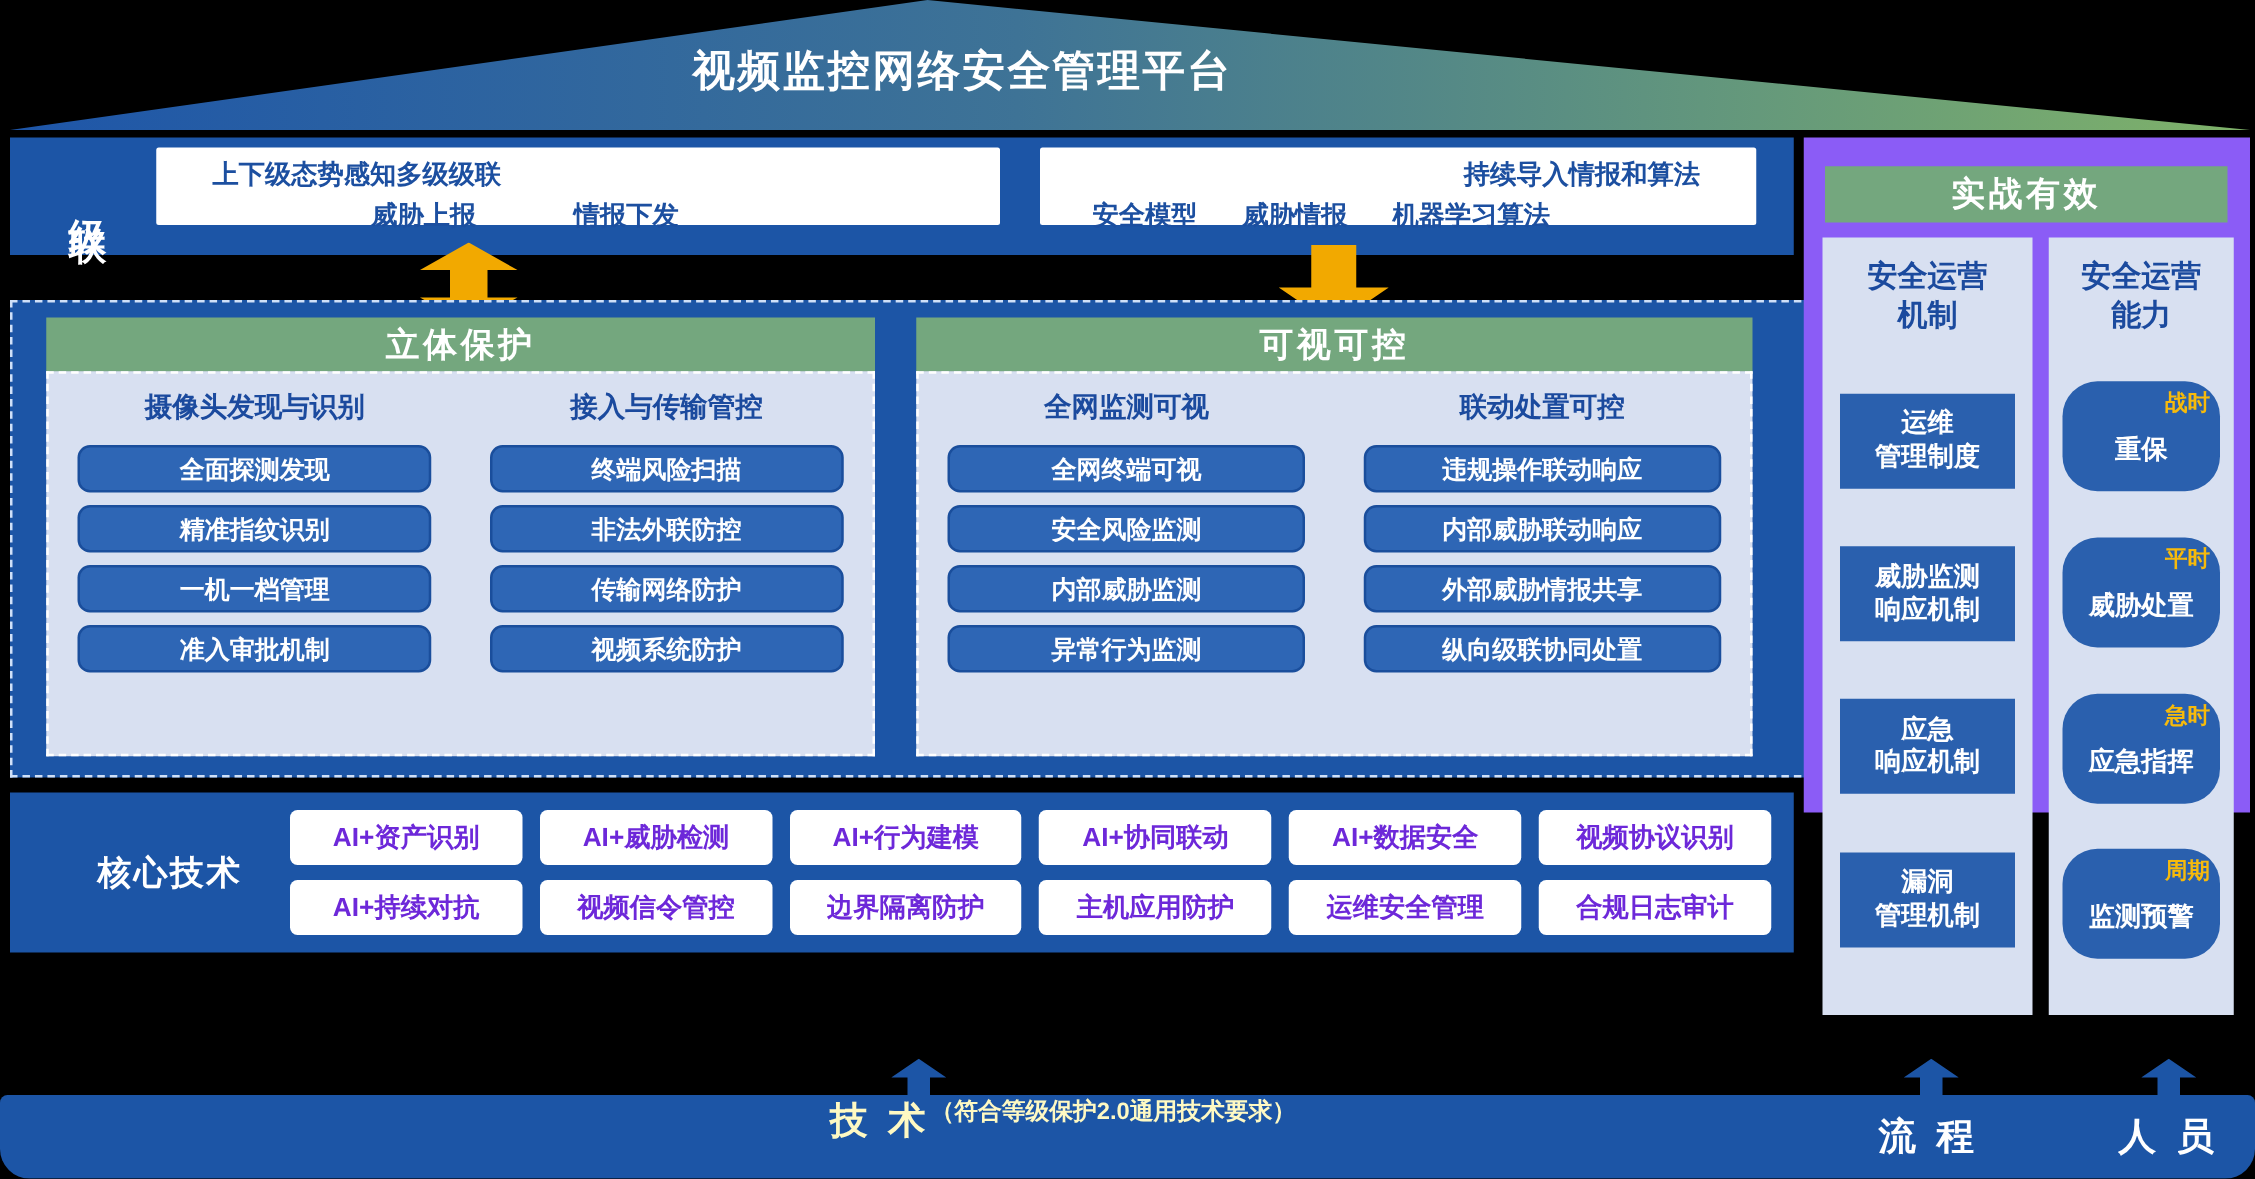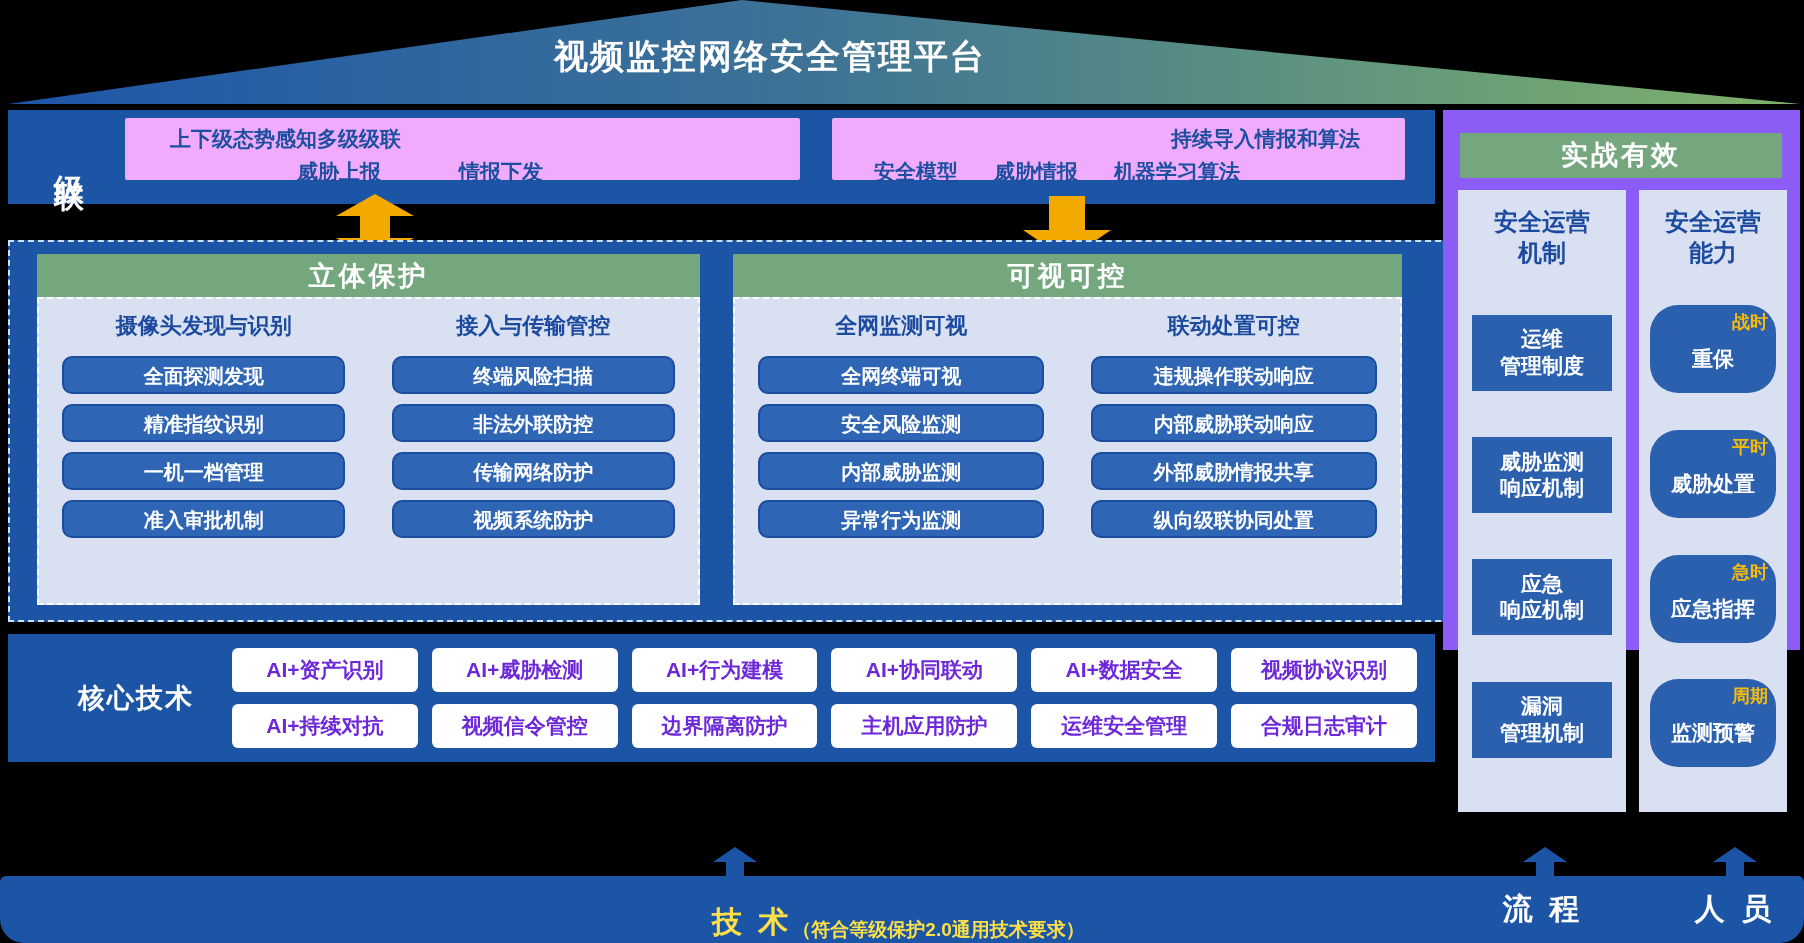--- a/index.html
+++ b/index.html
@@ -9,21 +9,21 @@
   .band{position:absolute;background:#1C55A6;}
   
   #roof{left:0;top:0;width:1804px;height:104px;}
   #main-title{left:520px;top:34px;width:500px;text-align:center;color:#fff;
     font-size:34px;font-weight:bold;letter-spacing:2px;}
   
   #band-cascade{left:8px;top:110px;width:1427px;height:94px;}
   .v-label{position:absolute;left:40px;top:50%;transform:translateY(-50%);
     color:#fff;font-size:30px;font-weight:bold;writing-mode:vertical-rl;
     text-orientation:upright;letter-spacing:6px;}
-  .cascade-box{position:absolute;top:8px;height:62px;background:#f0abfc;border-radius:2px;
+  .cascade-box{position:absolute;top:8px;height:62px;background:#ffffff;border-radius:2px;
     color:#1C4FA0;font-weight:bold;}
   #cascade-box1{left:117px;width:675px;}
   #cascade-box2{left:824px;width:573px;}
   .cascade-title{font-size:21px;padding-top:7px;}
   #cascade-box1 .cascade-title{padding-left:45px;}
   #cascade-box2 .cascade-title{text-align:right;padding-right:45px;}
   .cascade-items{display:flex;font-size:21px;margin-top:5px;}
   #cascade-box1 .cascade-items{padding-left:172px;gap:78px;}
   #cascade-box2 .cascade-items{padding-left:42px;gap:36px;}
   
@@ -48,21 +48,21 @@
   .white-box{background:#fff;border-radius:6px;color:#6d28d9;font-size:21px;font-weight:bold;
     display:flex;align-items:center;justify-content:center;}
   
   #band-dims{left:8px;top:776px;width:1427px;height:70px;}
   #dims-row{position:absolute;left:184px;right:18px;top:12px;height:46px;display:flex;gap:14px;}
   #dims-row .white-box{flex:1;}
   #dims-row .white-box.raised{transform:translateY(-9px);}
   
   #bottom-bar{left:0;top:876px;width:1804px;height:67px;background:#1C55A6;
     border-radius:6px 6px 24px 24px;}
-  #tech-group{position:absolute;left:712px;top:0;height:100%;display:flex;align-items:flex-end;color:#fde047;}
+  #tech-group{position:absolute;left:664px;top:0;height:100%;display:flex;align-items:flex-start;color:#fef9c3;}
   #tech-label{font-size:30px;font-weight:bold;letter-spacing:4px;}
   #tech-note{font-size:19px;font-weight:bold;}
   .bottom-word{position:absolute;top:0;height:100%;width:110px;display:flex;align-items:center;
     justify-content:center;color:#fff;font-size:30px;font-weight:bold;letter-spacing:4px;}
   #process-word{left:1488px;}
   #people-word{left:1680px;}
   
   #right-panel{left:1443px;top:110px;width:357px;height:540px;background:#8b5cf6;}
   #rp-head{left:17px;top:23px;width:322px;}
   .rp-col{position:absolute;top:80px;height:622px;background:#D8E0F1;

